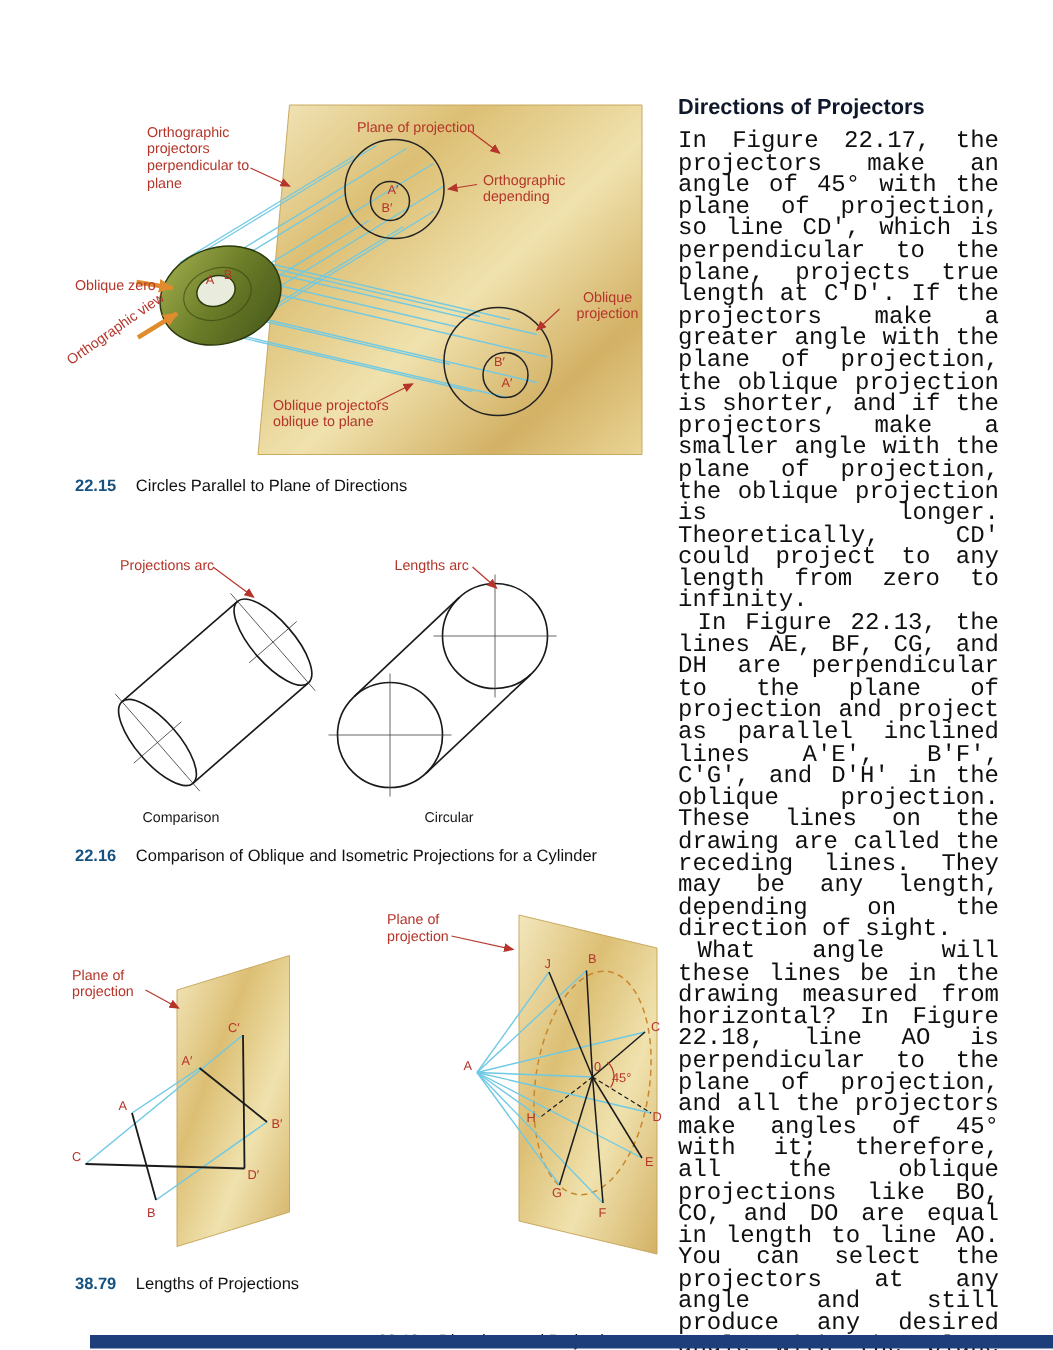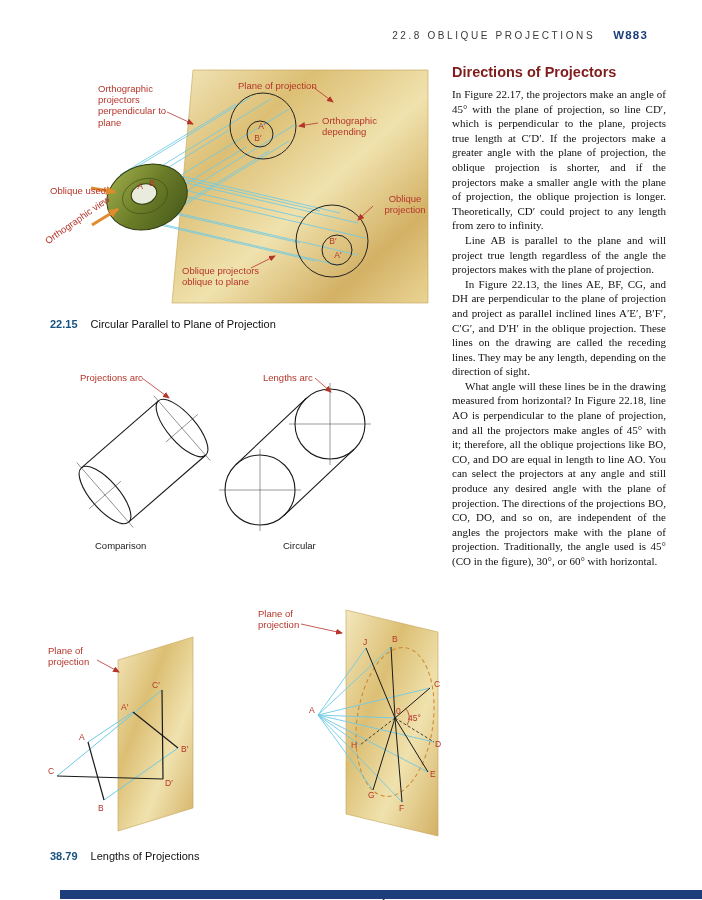--- a/index.html
+++ b/index.html
@@ -15,36 +15,32 @@
   .pt { font-size:8.5px; fill:#b5352a; }
 
   .figlabel { position:absolute; color:#b5352a; font-size:9.5px; line-height:1.18; }
   .figlabel.dark { color:#1a1a1a; }
   .figlabel.rot { transform:rotate(-35deg); transform-origin:0 50%; white-space:nowrap; }
 
   .caption { position:absolute; font-size:11px; color:#111; white-space:nowrap; }
   .caption .num { font-weight:bold; color:#16527f; margin-right:13px; }
 
   .article { position:absolute; left:452px; top:64px; width:214px; }
-  .article h1 { font-size:14.5px; color:#7f1d1d; margin-bottom:7px; }
-  .article p { font-family:Liberation Serif, serif; font-size:11px; line-height:14.6px;
+  .article h1 { font-size:14.5px; color:#0f172a; margin-bottom:7px; }
+  .article p { font-family:Liberation Mono, monospace; font-size:16px; line-height:14.6px;
                text-align:justify; color:#101010; }
   .article p + p { text-indent:13px; }
 
   .footer-bar { position:absolute; left:60px; right:0; top:890px; height:9px; background:#1d3e7a; }
 </style>
 </head>
 <body>
 
 <div class="page">
 
-  <div class="header">
-    <span class="section">22.8 OBLIQUE PROJECTIONS</span>
-    <span class="folio">W883</span>
-  </div>
 
   <svg class="fig" style="left:45px; top:60px;" width="385" height="258" viewBox="0 0 385 258">
     <defs>
       <linearGradient id="tan15" x1="0" y1="0" x2="1" y2="1">
         <stop offset="0" stop-color="#f3e7bd"></stop>
           <stop offset="0.28" stop-color="#dcbf74"></stop>
         <stop offset="0.55" stop-color="#f0e2ae"></stop>
           <stop offset="0.8" stop-color="#d3b165"></stop>
         <stop offset="1" stop-color="#e9d494"></stop>
       </linearGradient>
@@ -121,25 +117,25 @@
       <line x1="46" y1="128" x2="70" y2="132" marker-end="url(#oa15)"></line>
       <line x1="47" y1="165" x2="73" y2="149" marker-end="url(#oa15)"></line>
     </g>
   </svg>
 
   <div class="figlabel" style="left:98px; top:83px; width:80px;">Orthographic projectors perpendicular to plane</div>
   <div class="figlabel" style="left:238px; top:80px;">Plane of projection</div>
   <div class="figlabel" style="left:322px; top:115px; width:78px;">Orthographic depending</div>
   <div class="figlabel" style="left:374px; top:193px; width:62px;text-align:center;">Oblique projection</div>
   <div class="figlabel" style="left:182px; top:265px; width:92px;">Oblique projectors oblique to plane</div>
-  <div class="figlabel" style="left:50px; top:185px;">Oblique used</div>
+  <div class="figlabel" style="left:50px; top:185px;">Oblique zero</div>
   <div class="figlabel rot" style="left:46px; top:236px;">Orthographic view</div>
 
   <div class="caption" style="left:50px; top:318px;">
-    <span class="num">22.15</span><span>Circular Parallel to Plane of Projection</span>
+    <span class="num">22.15</span><span>Circles Parallel to Plane of Directions</span>
   </div>
 
   <svg class="fig" style="left:45px; top:352px;" width="385" height="200" viewBox="0 0 385 200">
     <defs>
       <marker id="ra16" markerUnits="userSpaceOnUse" markerWidth="7" markerHeight="6" refX="6" refY="3" orient="auto">
         <path d="M0,0 L7,3 L0,6 z" fill="#b5352a"></path>
         </marker>
     </defs>
 
     <g transform="translate(60,143) rotate(-41)" fill="none" stroke="#1a1a1a" stroke-width="1.1">
@@ -172,20 +168,23 @@
       <line x1="97" y1="26" x2="124" y2="46" marker-end="url(#ra16)"></line>
       <line x1="270" y1="26" x2="286" y2="40" marker-end="url(#ra16)"></line>
     </g>
   </svg>
 
   <div class="figlabel" style="left:80px; top:372px;">Projections arc</div>
   <div class="figlabel" style="left:263px; top:372px;">Lengths arc</div>
   <div class="figlabel dark" style="left:95px; top:540px;">Comparison</div>
   <div class="figlabel dark" style="left:283px; top:540px;">Circular</div>
 
+  <div class="caption" style="left:50px; top:565px;">
+    <span class="num">22.16</span><span>Comparison of Oblique and Isometric Projections for a Cylinder</span>
+  </div>
 
   <svg class="fig" style="left:45px; top:600px;" width="400" height="255" viewBox="0 0 400 255">
     <defs>
       <linearGradient id="tan17" x1="0" y1="0" x2="1" y2="1">
         <stop offset="0" stop-color="#f3e7bd"></stop>
           <stop offset="0.35" stop-color="#dcbf74"></stop>
         <stop offset="0.65" stop-color="#f0e2ae"></stop>
           <stop offset="1" stop-color="#d3b165"></stop>
       </linearGradient>
       <marker id="ra17" markerUnits="userSpaceOnUse" markerWidth="7" markerHeight="6" refX="6" refY="3" orient="auto">
@@ -262,19 +261,18 @@
   <div class="caption" style="left:50px; top:850px;">
     <span class="num">38.79</span><span>Lengths of Projections</span>
   </div>
   <div class="caption" style="left:252px; top:888px;">
     <span class="num">22.18</span><span>Directions and Projections</span>
   </div>
 
   <div class="article">
     <h1>Directions of Projectors</h1>
     <p>In Figure 22.17, the projectors make an angle of 45° with the plane of projection, so line CD′, which is perpendicular to the plane, projects true length at C′D′. If the projectors make a greater angle with the plane of projection, the oblique projection is shorter, and if the projectors make a smaller angle with the plane of projection, the oblique projection is longer. Theoretically, CD′ could project to any length from zero to infinity.</p>
-    <p>Line AB is parallel to the plane and will project true length regardless of the angle the projectors makes with the plane of projection.</p>
     <p>In Figure 22.13, the lines AE, BF, CG, and DH are perpendicular to the plane of projection and project as parallel inclined lines A′E′, B′F′, C′G′, and D′H′ in the oblique projection. These lines on the drawing are called the receding lines. They may be any length, depending on the direction of sight.</p>
     <p>What angle will these lines be in the drawing measured from horizontal? In Figure 22.18, line AO is perpendicular to the plane of projection, and all the projectors make angles of 45° with it; therefore, all the oblique projections like BO, CO, and DO are equal in length to line AO. You can select the projectors at any angle and still produce any desired angle with the plane of projection. The directions of the projections BO, CO, DO, and so on, are independent of the angles the projectors make with the plane of projection. Traditionally, the angle used is 45°(CO in the figure), 30°, or 60° with horizontal.</p>
   </div>
 
   <div class="footer-bar"></div>
 </div>
 
 </body></html>

